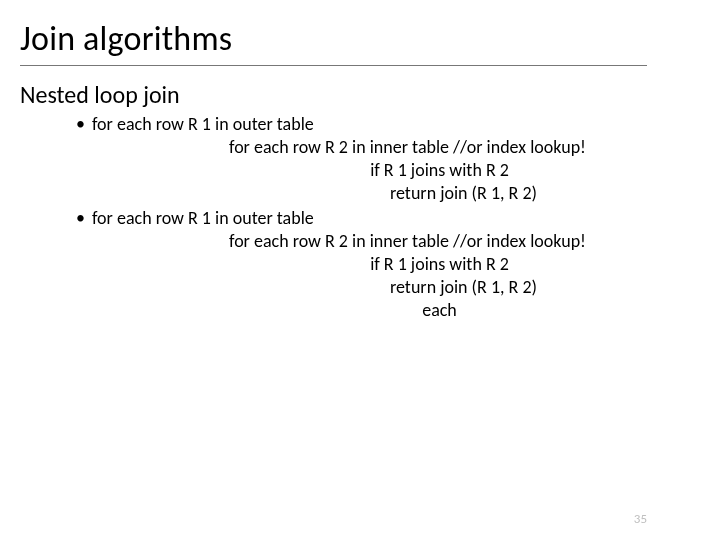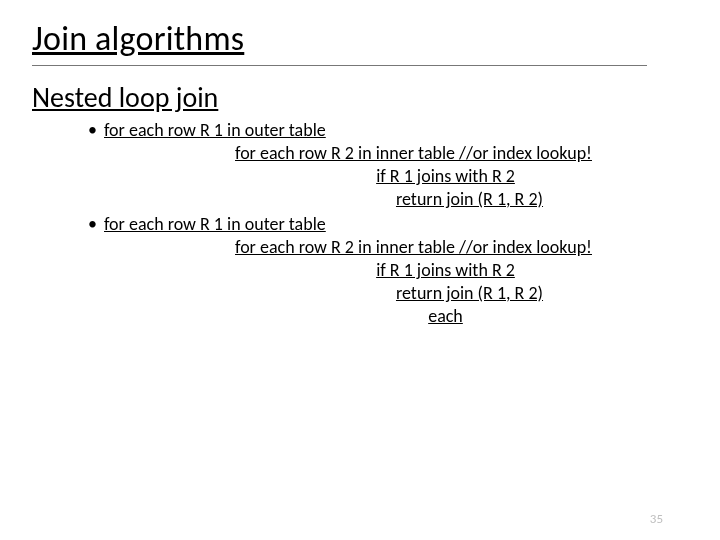--- a/index.html
+++ b/index.html
@@ -10,36 +10,35 @@
     background: #fff;
     font-family: "Calibri", "Segoe UI", Arial, sans-serif;
     color: #000;
     overflow: hidden;
   }
   .slide {
     position: relative;
     width: 683px;
     height: 540px;
     box-sizing: border-box;
-    padding: 18px 36px 0 32px;
-    text-decoration: underline;
+    padding: 18px 36px 0 20px;
   }
   .title {
     font-size: 34px;
     font-weight: 400;
     letter-spacing: 0.2px;
     margin: 0 0 6px 0;
   }
   .divider {
     border: none;
     border-top: 1px solid #777;
     margin: 0 0 14px 0;
   }
   .subhead {
-    font-size: 28px;
+    font-size: 24px;
     margin: 6px 0 4px 0;
   }
   .bullet-1 {
     font-size: 20px;
     margin: 2px 0 2px 32px;
     position: relative;
   }
   .bullet-1::before {
     content: "•";
     position: absolute;
@@ -64,21 +63,21 @@
     margin: 0;
     font-family: inherit;
     text-align: center;
   }
   .code-indent-2 { margin-left: 148px; }
   .code-indent-3 { margin-left: 212px; }
   .code-indent-4 { margin-left: 260px; }
   .slide-number {
     position: absolute;
     bottom: 14px;
-    right: 20px;
+    right: 36px;
     font-size: 13px;
     color: #bfbfbf;
   }
 </style>
 </head>
 <body>
 
 <div class="slide">
 
   <h1 class="title">Join algorithms</h1>

